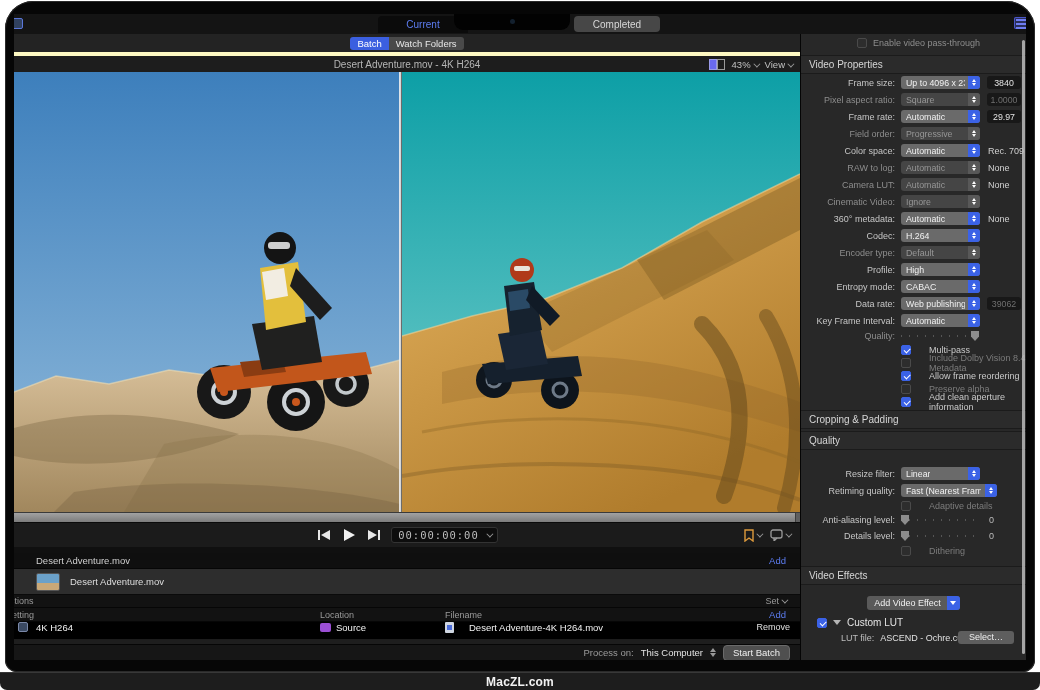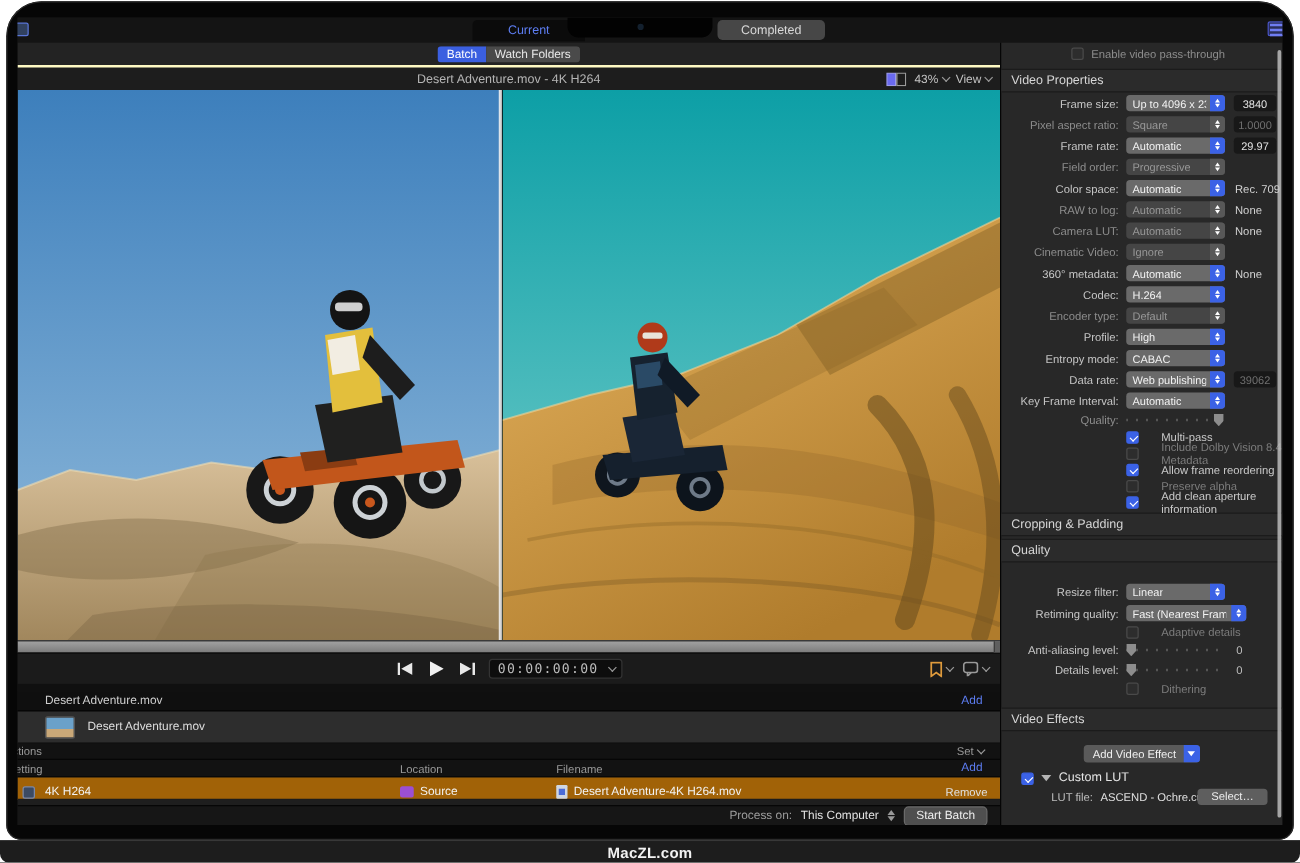--- a/index.html
+++ b/index.html
@@ -34,21 +34,21 @@
                      border-radius:2px; box-shadow:0 0 0 1px #4a55c8 inset; }
   .corner-ic-right i { display:block; height:2px; margin:2px 2px 0 2px; background:#6f7df2; }
 
   
   .left-col { position:absolute; left:0; top:20px; width:786px; bottom:0;
               display:flex; flex-direction:column; background:#161616; }
   .modebar { height:18px; background:#232323; display:flex; align-items:center; justify-content:center; }
   .seg { display:flex; height:13px; border-radius:3px; overflow:hidden; font-size:9.5px; }
   .seg > div { display:flex; align-items:center; padding:0 7px; color:#e8e8e8; background:#4a4a4a; }
   .seg > div.sel { background:#3b5fe0; color:#ffffff; }
-  .titlebar { height:20px; background:#1d1d1d; position:relative; border-top:2px solid #fef9c3;
+  .titlebar { height:20px; background:#1d1d1d; position:relative; border-top:4px solid #fef9c3;
               display:flex; align-items:center; justify-content:center; }
   .titlebar .ttl { color:#b5b5b5; font-size:10px; }
   .title-right { position:absolute; right:8px; top:0; height:100%; display:flex; align-items:center; gap:7px;
                  color:#c2c2c2; font-size:9.5px; }
   .chev { display:inline-block; width:5px; height:5px; border-right:1.4px solid #9a9a9a;
           border-bottom:1.4px solid #9a9a9a; transform:rotate(45deg) translateY(-2px); margin-left:2px; }
   .preview { height:440px; position:relative; background:#000; }
   .preview svg { display:block; }
 
   
@@ -76,28 +76,28 @@
   .jobrow .name { color:#dedede; font-size:9.5px; margin-left:10px; }
   .actrow { height:13px; background:#121212; display:flex; align-items:center; position:relative;
             border-bottom:1px solid #060606; }
   .actrow .lbl { color:#9a9a9a; font-size:9px; margin-left:-10px; }
   .setbtn { position:absolute; right:14px; color:#9a9a9a; font-size:9px; display:flex; align-items:center; }
   .colrow { height:14px; background:#121212; display:flex; align-items:center; position:relative;
             border-bottom:1px solid #060606; color:#9a9a9a; font-size:9px; }
   .colrow .c-setting { margin-left:-8px; }
   .colrow .c-location { position:absolute; left:306px; }
   .colrow .c-filename { position:absolute; left:431px; }
-  .outrow { height:18px; background:#a16207; display:flex; align-items:flex-end; position:relative;
+  .outrow { height:18px; background:#000000; display:flex; align-items:flex-start; position:relative;
             color:#f2f2f2; font-size:9.5px; border-bottom:1px solid #1c1c1c; }
   .outrow .seticon { width:10px; height:10px; margin-left:4px; background:#3b4a63; border:1px solid #7a88a8;
                      border-radius:2px; }
   .outrow .c-setting { margin-left:8px; }
   .outrow .c-location { position:absolute; left:306px; display:flex; align-items:center; gap:5px; }
   .srcicon { width:11px; height:9px; background:#9b4fd4; border-radius:2px; }
-  .outrow .c-filename { position:absolute; left:431px; display:flex; align-items:center; gap:5px; }
+  .outrow .c-filename { position:absolute; left:431px; display:flex; align-items:center; gap:15px; }
   .docicon { width:9px; height:11px; background:#cfd6e2; border-radius:1px; position:relative; }
   .docicon:after { content:""; position:absolute; left:2px; top:3px; right:2px; height:5px; background:#4a6bd8; }
   .removebtn { position:absolute; right:10px; color:#e0e0e0; font-size:9px; }
   .emptyrow { flex:1; background:#1e1e1e; }
   .footer { height:16px; background:#161616; border-top:1px solid #060606; position:relative; }
   .footer-cluster { position:absolute; right:10px; top:0; height:100%; display:flex; align-items:center; gap:7px; }
   .footer-cluster .pl { color:#9c9c9c; font-size:9.5px; }
   .footer-cluster .pv { color:#e2e2e2; font-size:9.5px; }
   .updown { display:inline-flex; flex-direction:column; gap:1px; }
   .updown i { width:0; height:0; border-left:3px solid transparent; border-right:3px solid transparent; }

